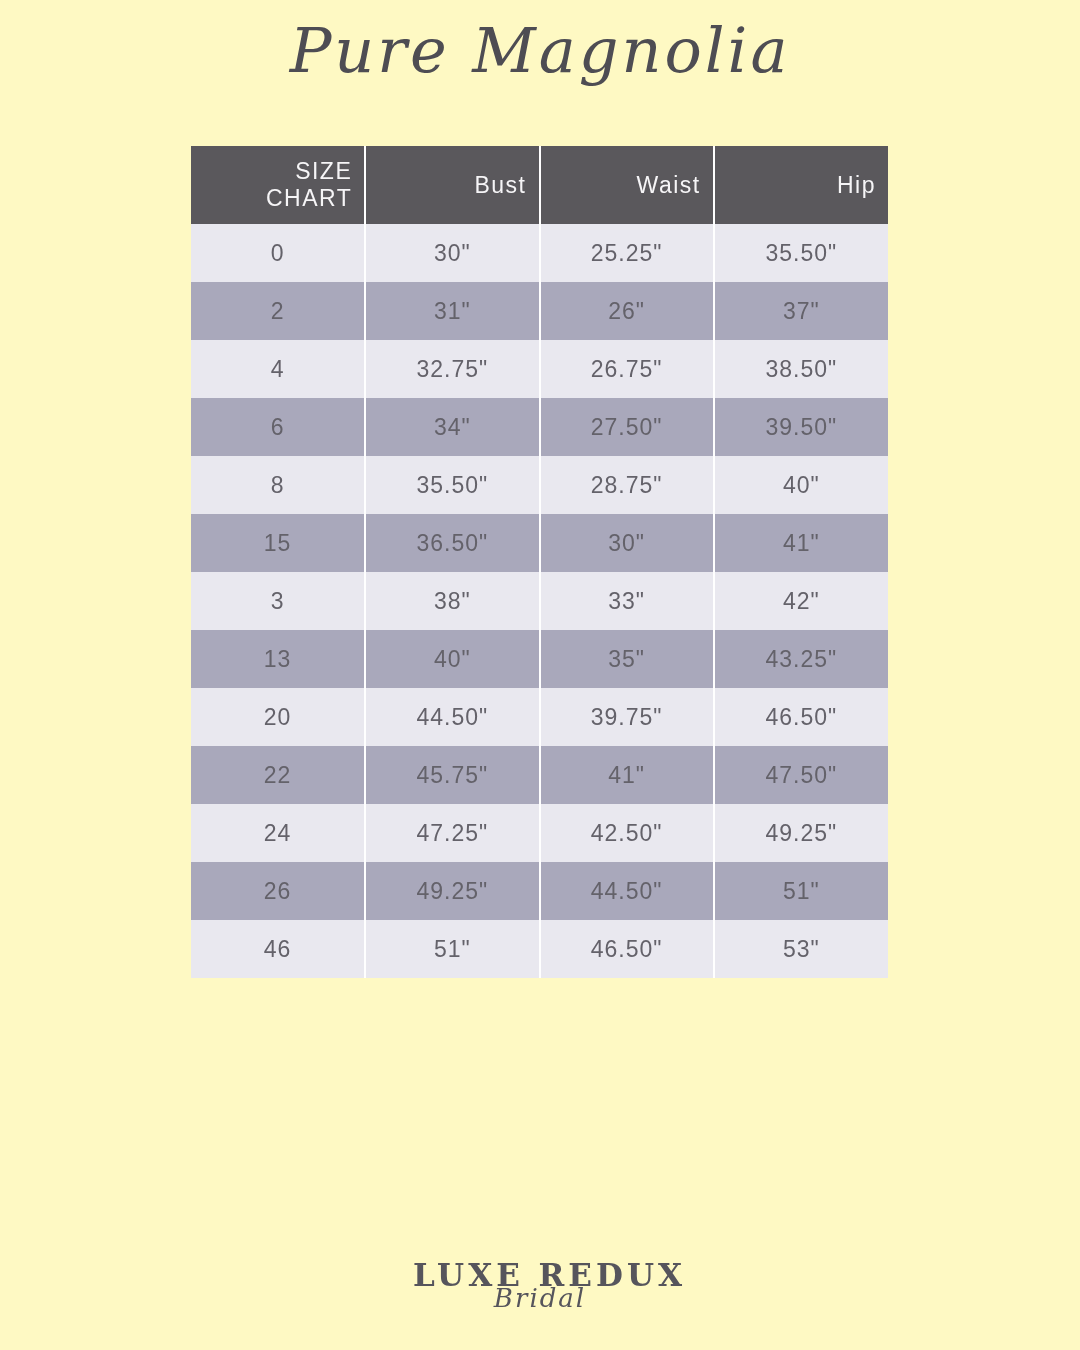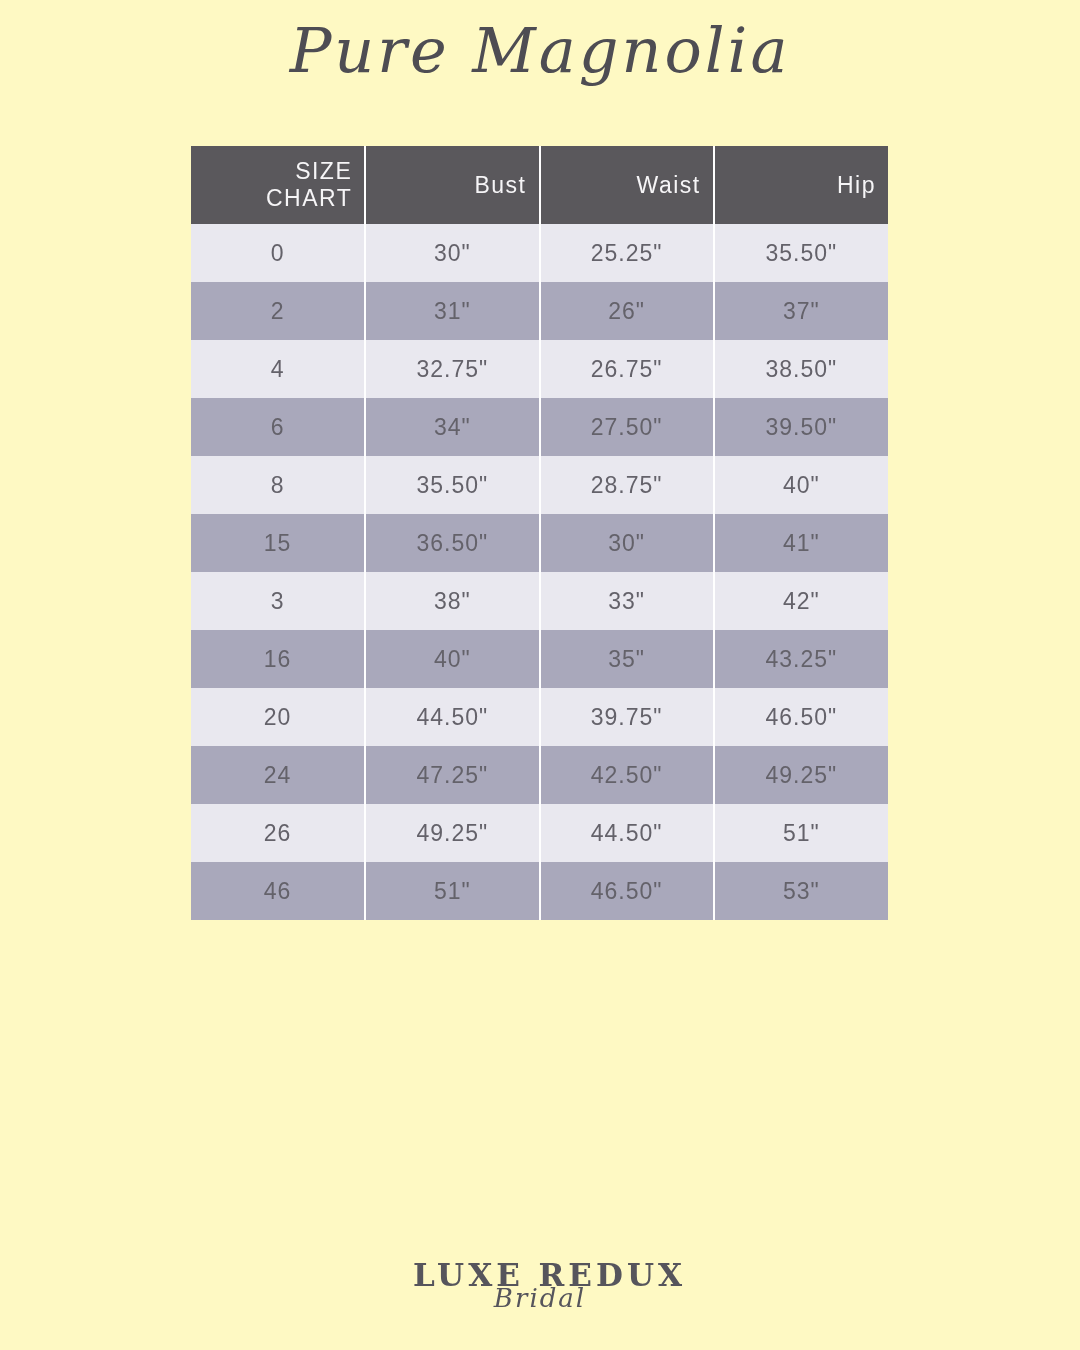--- a/index.html
+++ b/index.html
@@ -147,32 +147,38 @@
           <td>30"</td>
           <td>41"</td>
         </tr>
         <tr>
           <td>3</td>
           <td>38"</td>
           <td>33"</td>
           <td>42"</td>
         </tr>
         <tr>
-          <td>16</td>
+          <td>13</td>
           <td>40"</td>
           <td>35"</td>
           <td>43.25"</td>
         </tr>
         <tr>
           <td>20</td>
           <td>44.50"</td>
           <td>39.75"</td>
           <td>46.50"</td>
         </tr>
         <tr>
+          <td>22</td>
+          <td>45.75"</td>
+          <td>41"</td>
+          <td>47.50"</td>
+        </tr>
+        <tr>
           <td>24</td>
           <td>47.25"</td>
           <td>42.50"</td>
           <td>49.25"</td>
         </tr>
         <tr>
           <td>26</td>
           <td>49.25"</td>
           <td>44.50"</td>
           <td>51"</td>

